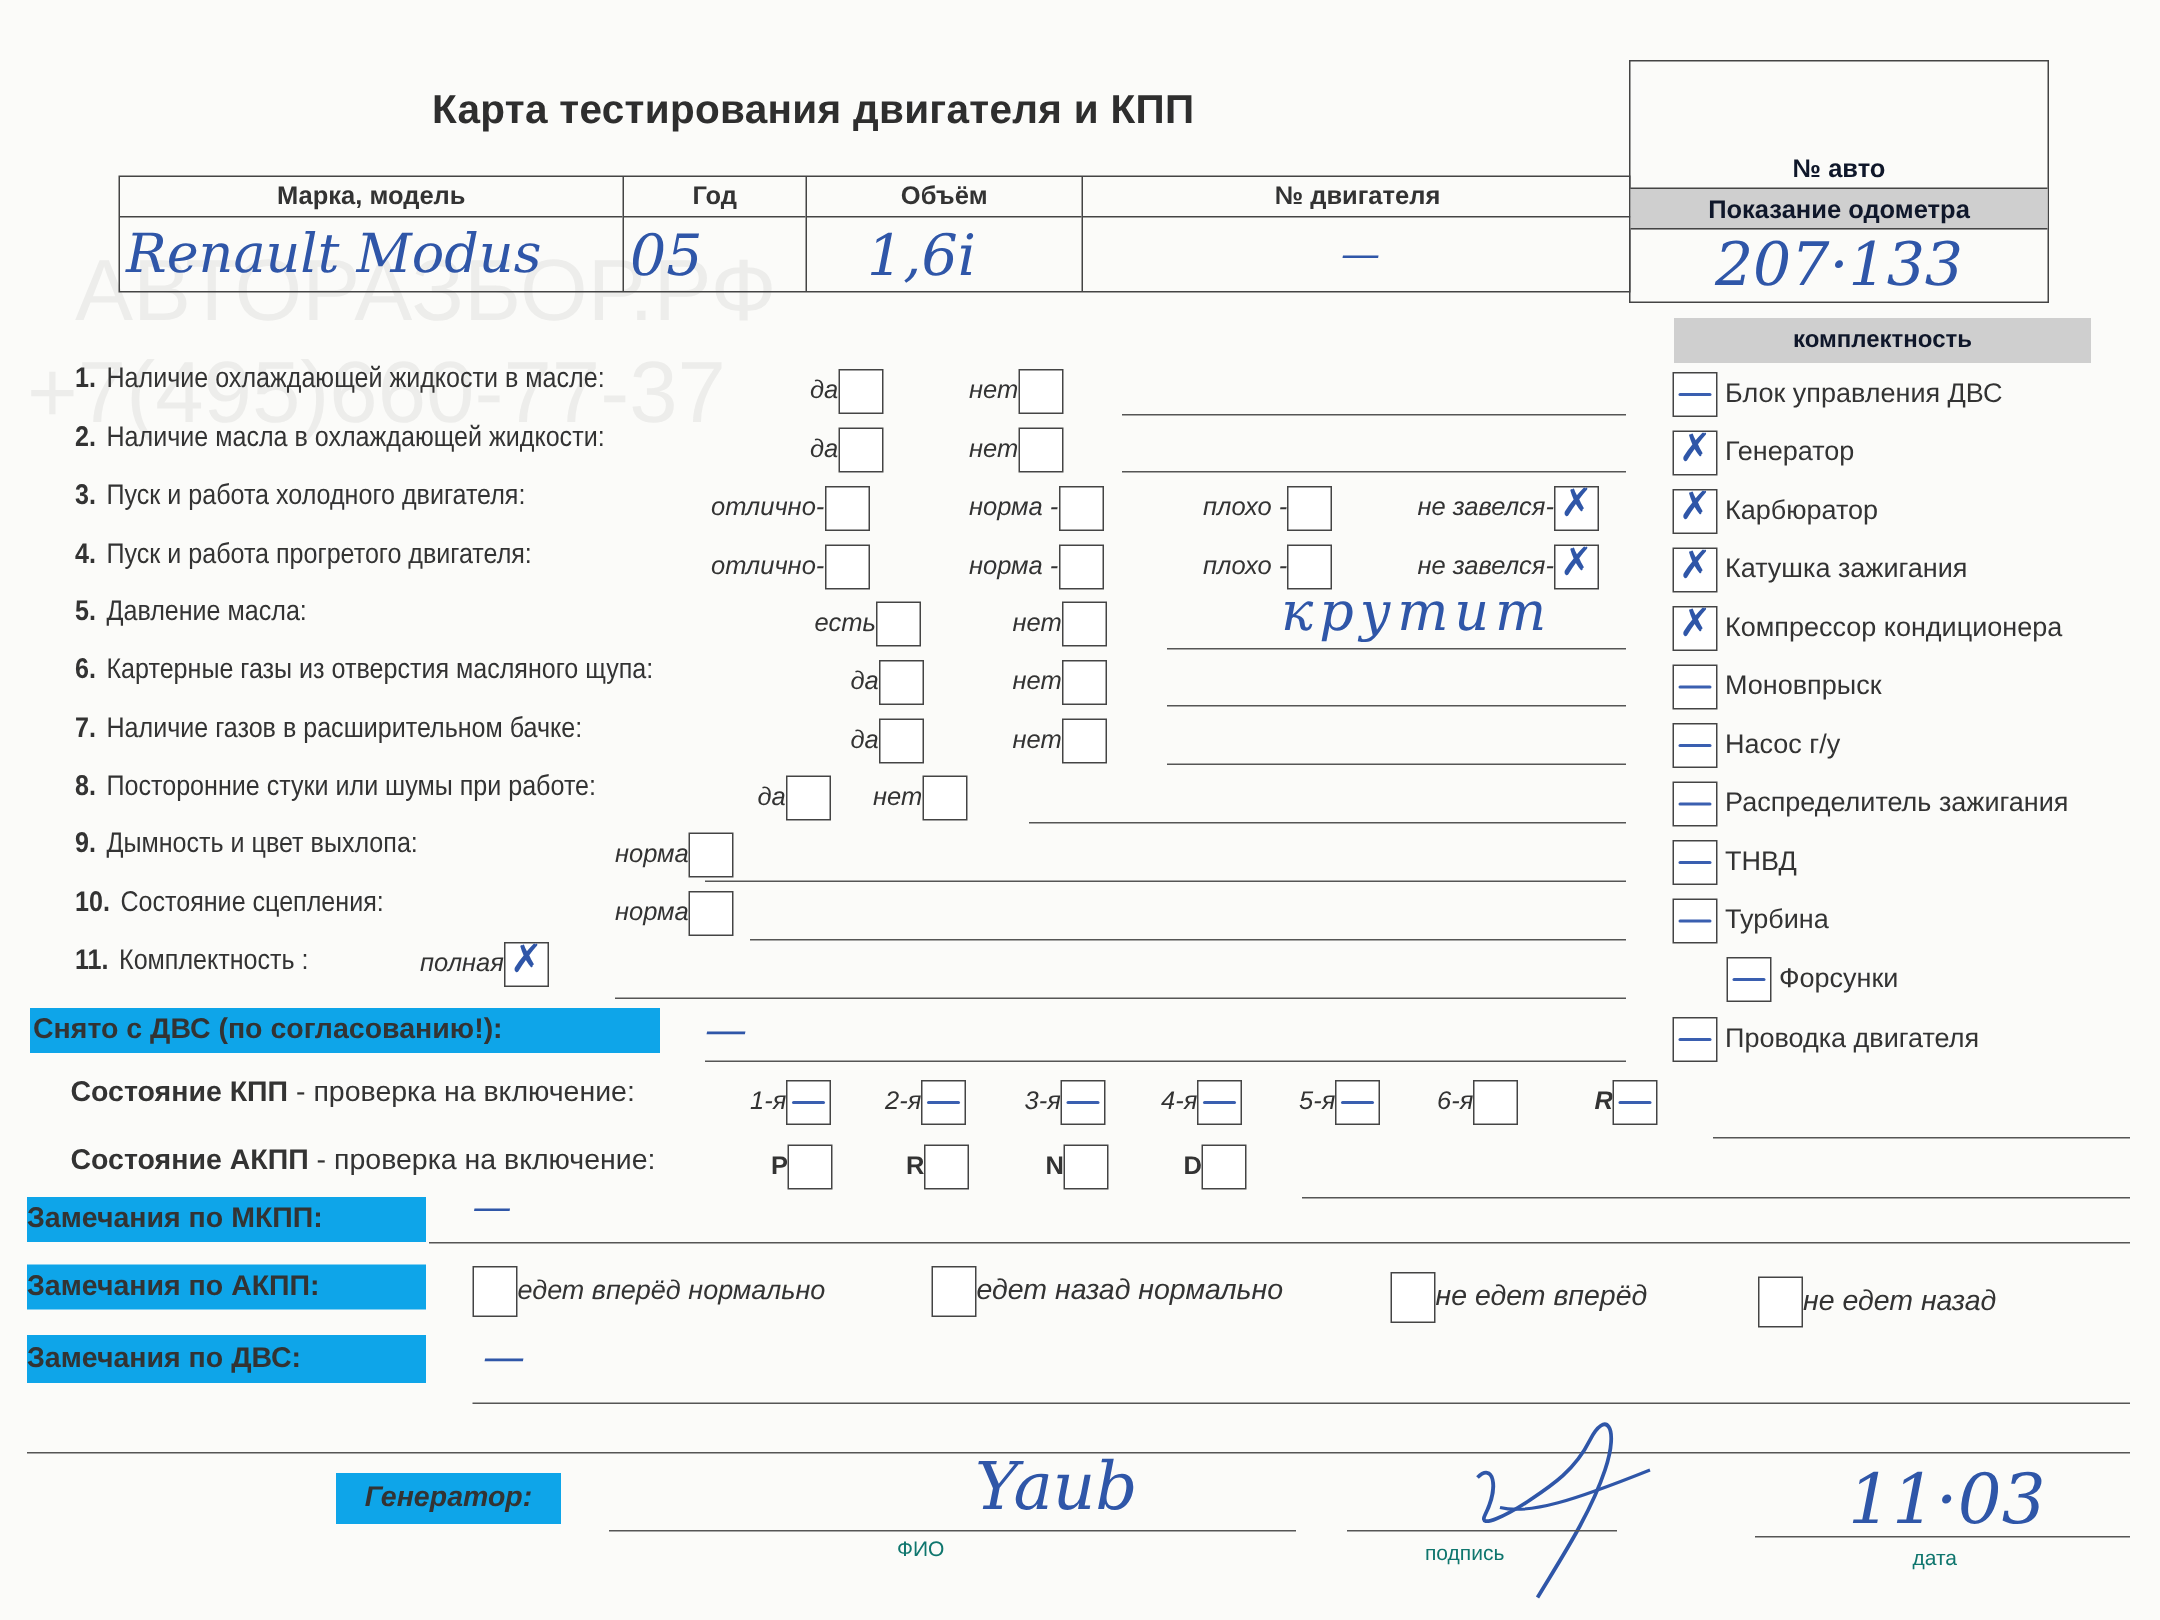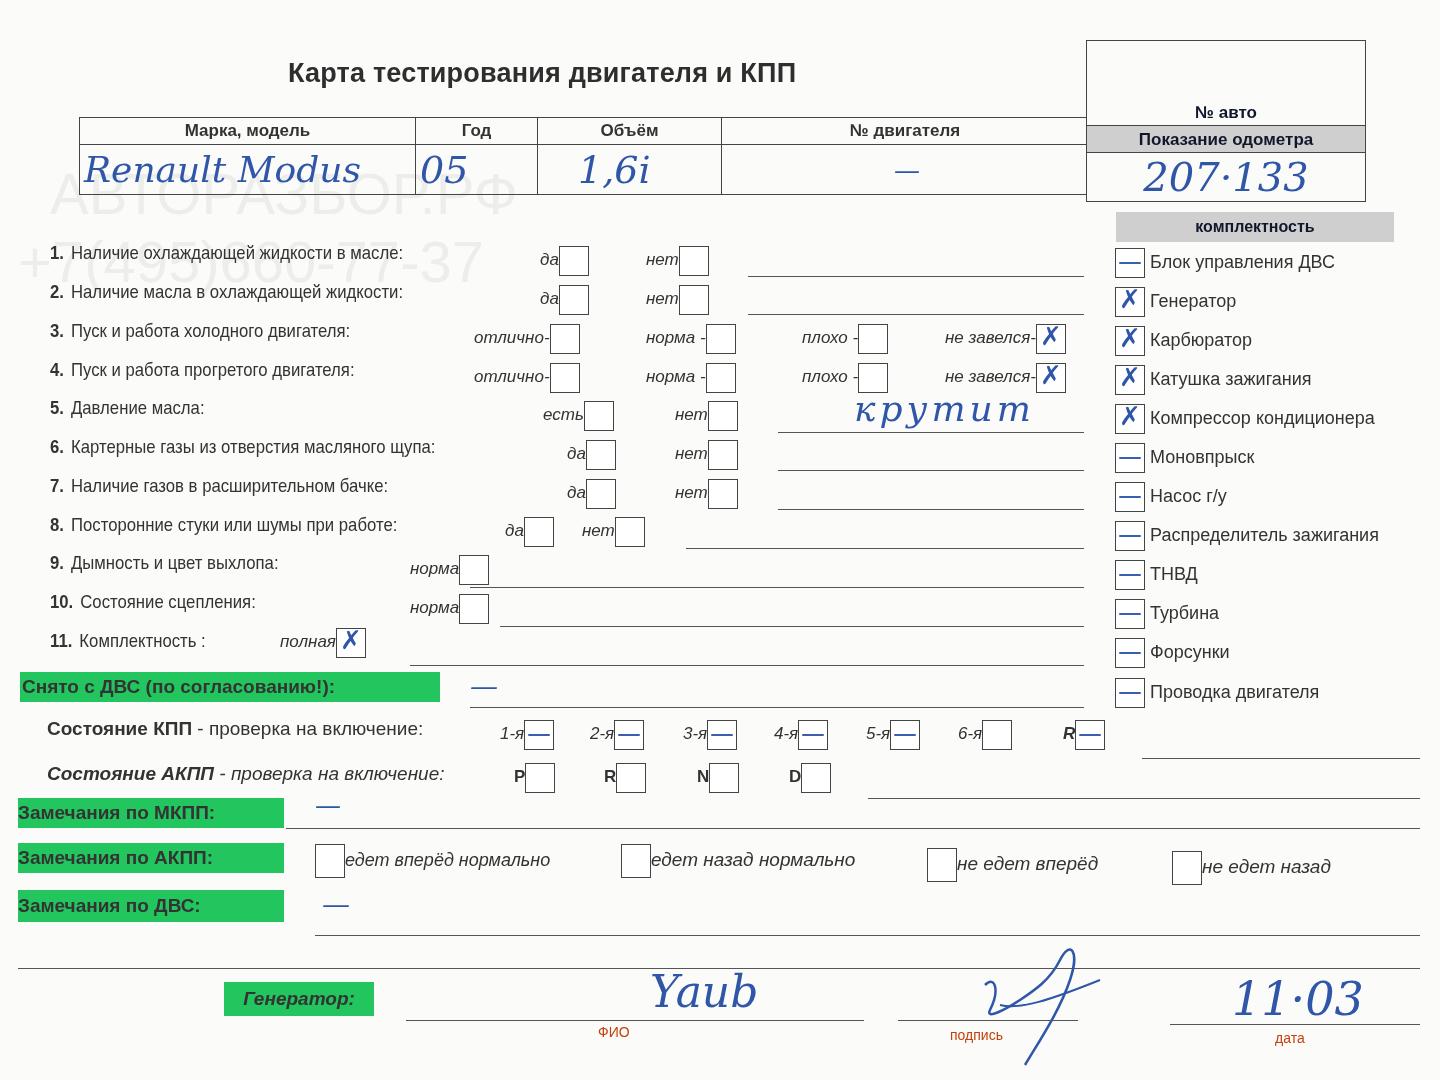--- a/index.html
+++ b/index.html
@@ -21,23 +21,23 @@
   
   .q{font-size:19px;color:#333;transform:scaleX(0.88);transform-origin:left center;white-space:nowrap;}
   .q .n{font-weight:bold;margin-right:8px;}
   .opt{font-size:17px;font-style:italic;color:#333;white-space:nowrap;}
   .cb{width:30px;height:30px;border:1.5px solid #444;box-sizing:border-box;background:#fff;display:inline-block;vertical-align:middle;position:relative;}
   .cb .mk{position:absolute;left:0;top:-4px;width:100%;text-align:center;font-size:26px;color:#2f56a8;font-family:"DejaVu Sans",sans-serif;}
   .cb .dash{position:absolute;left:3px;right:3px;top:13px;height:2px;background:#3a5fb0;border-radius:1px;}
   .line{height:0;border-top:1.5px solid #555;}
   .kit-item{font-size:18px;color:#333;white-space:nowrap;}
   .sect{font-size:19px;font-weight:bold;color:#333;white-space:nowrap;}
-  .sect-bg{background:#22c55e;}
+  .sect-bg{background:#0ea5e9;}
   .sect .light{font-weight:normal;}
-  .small{font-size:14px;color:#c2410c;}
+  .small{font-size:14px;color:#0f766e;}
 </style>
 </head>
 <body>
 
 <div class="abs wm" style="left:50px;top:160px;">АВТОРАЗБОР.РФ</div>
 <div class="abs wm" style="left:18px;top:228px;">+7(495)660-77-37</div>
 
 <div class="abs title">Карта тестирования двигателя  и КПП</div>
 
 <div class="abs htable">
@@ -125,39 +125,39 @@
   <div class="abs kit-item" style="top:0;"><span class="cb"><span class="dash"></span></span> <span>Блок управления ДВС</span></div>
   <div class="abs kit-item" style="top:39px;"><span class="cb"><span class="mk">✗</span></span> <span>Генератор</span></div>
   <div class="abs kit-item" style="top:78px;"><span class="cb"><span class="mk">✗</span></span> <span>Карбюратор</span></div>
   <div class="abs kit-item" style="top:117px;"><span class="cb"><span class="mk">✗</span></span> <span>Катушка зажигания</span></div>
   <div class="abs kit-item" style="top:156px;"><span class="cb"><span class="mk">✗</span></span> <span>Компрессор кондиционера</span></div>
   <div class="abs kit-item" style="top:195px;"><span class="cb"><span class="dash"></span></span> <span>Моновпрыск</span></div>
   <div class="abs kit-item" style="top:234px;"><span class="cb"><span class="dash"></span></span> <span>Насос г/у</span></div>
   <div class="abs kit-item" style="top:273px;"><span class="cb"><span class="dash"></span></span> <span>Распределитель зажигания</span></div>
   <div class="abs kit-item" style="top:312px;"><span class="cb"><span class="dash"></span></span> <span>ТНВД</span></div>
   <div class="abs kit-item" style="top:351px;"><span class="cb"><span class="dash"></span></span> <span>Турбина</span></div>
-  <div class="abs kit-item" style="top:390px;"><span class="cb"><span class="dash"></span></span> <span>Форсунки</span></div>
+  <div class="abs kit-item" style="top:390px;margin-left:36px;"><span class="cb"><span class="dash"></span></span> <span>Форсунки</span></div>
   <div class="abs kit-item" style="top:430px;"><span class="cb"><span class="dash"></span></span> <span>Проводка двигателя</span></div>
 </div>
 
 <div class="abs sect sect-bg" style="left:20px;top:672px;width:418px;height:30px;line-height:30px;padding-left:2px;">Снято с ДВС (по согласованию!):</div>
 <div class="abs hw" style="left:470px;top:670px;font-size:28px;">—</div>
 <div class="abs line" style="left:470px;top:707px;width:614px;"></div>
 
 <div class="abs sect" style="left:47px;top:718px;"><span>Состояние КПП</span><span class="light"> - проверка на включение:</span></div>
 <div class="abs opt" style="left:500px;top:720px;"><span>1-я</span><span class="cb"><span class="dash"></span></span></div>
 <div class="abs opt" style="left:590px;top:720px;"><span>2-я</span><span class="cb"><span class="dash"></span></span></div>
 <div class="abs opt" style="left:683px;top:720px;"><span>3-я</span><span class="cb"><span class="dash"></span></span></div>
 <div class="abs opt" style="left:774px;top:720px;"><span>4-я</span><span class="cb"><span class="dash"></span></span></div>
 <div class="abs opt" style="left:866px;top:720px;"><span>5-я</span><span class="cb"><span class="dash"></span></span></div>
 <div class="abs opt" style="left:958px;top:720px;"><span>6-я</span><span class="cb"></span></div>
 <div class="abs opt" style="left:1063px;top:720px;font-weight:bold;"><span>R</span><span class="cb"><span class="dash"></span></span></div>
 <div class="abs line" style="left:1142px;top:758px;width:278px;"></div>
 
-<div class="abs sect" style="left:47px;top:763px;font-style:italic;"><span>Состояние АКПП</span><span class="light"> - проверка на включение:</span></div>
+<div class="abs sect" style="left:47px;top:763px;"><span>Состояние АКПП</span><span class="light"> - проверка на включение:</span></div>
 <div class="abs opt" style="left:514px;top:763px;font-style:normal;font-weight:bold;"><span>P</span><span class="cb"></span></div>
 <div class="abs opt" style="left:604px;top:763px;font-style:normal;font-weight:bold;"><span>R</span><span class="cb"></span></div>
 <div class="abs opt" style="left:697px;top:763px;font-style:normal;font-weight:bold;"><span>N</span><span class="cb"></span></div>
 <div class="abs opt" style="left:789px;top:763px;font-style:normal;font-weight:bold;"><span>D</span><span class="cb"></span></div>
 <div class="abs line" style="left:868px;top:798px;width:552px;"></div>
 
 <div class="abs sect sect-bg" style="left:18px;top:798px;width:266px;height:30px;line-height:30px;">Замечания по МКПП:</div>
 <div class="abs hw" style="left:315px;top:790px;font-size:26px;">—</div>
 <div class="abs line" style="left:286px;top:828px;width:1134px;"></div>
 

